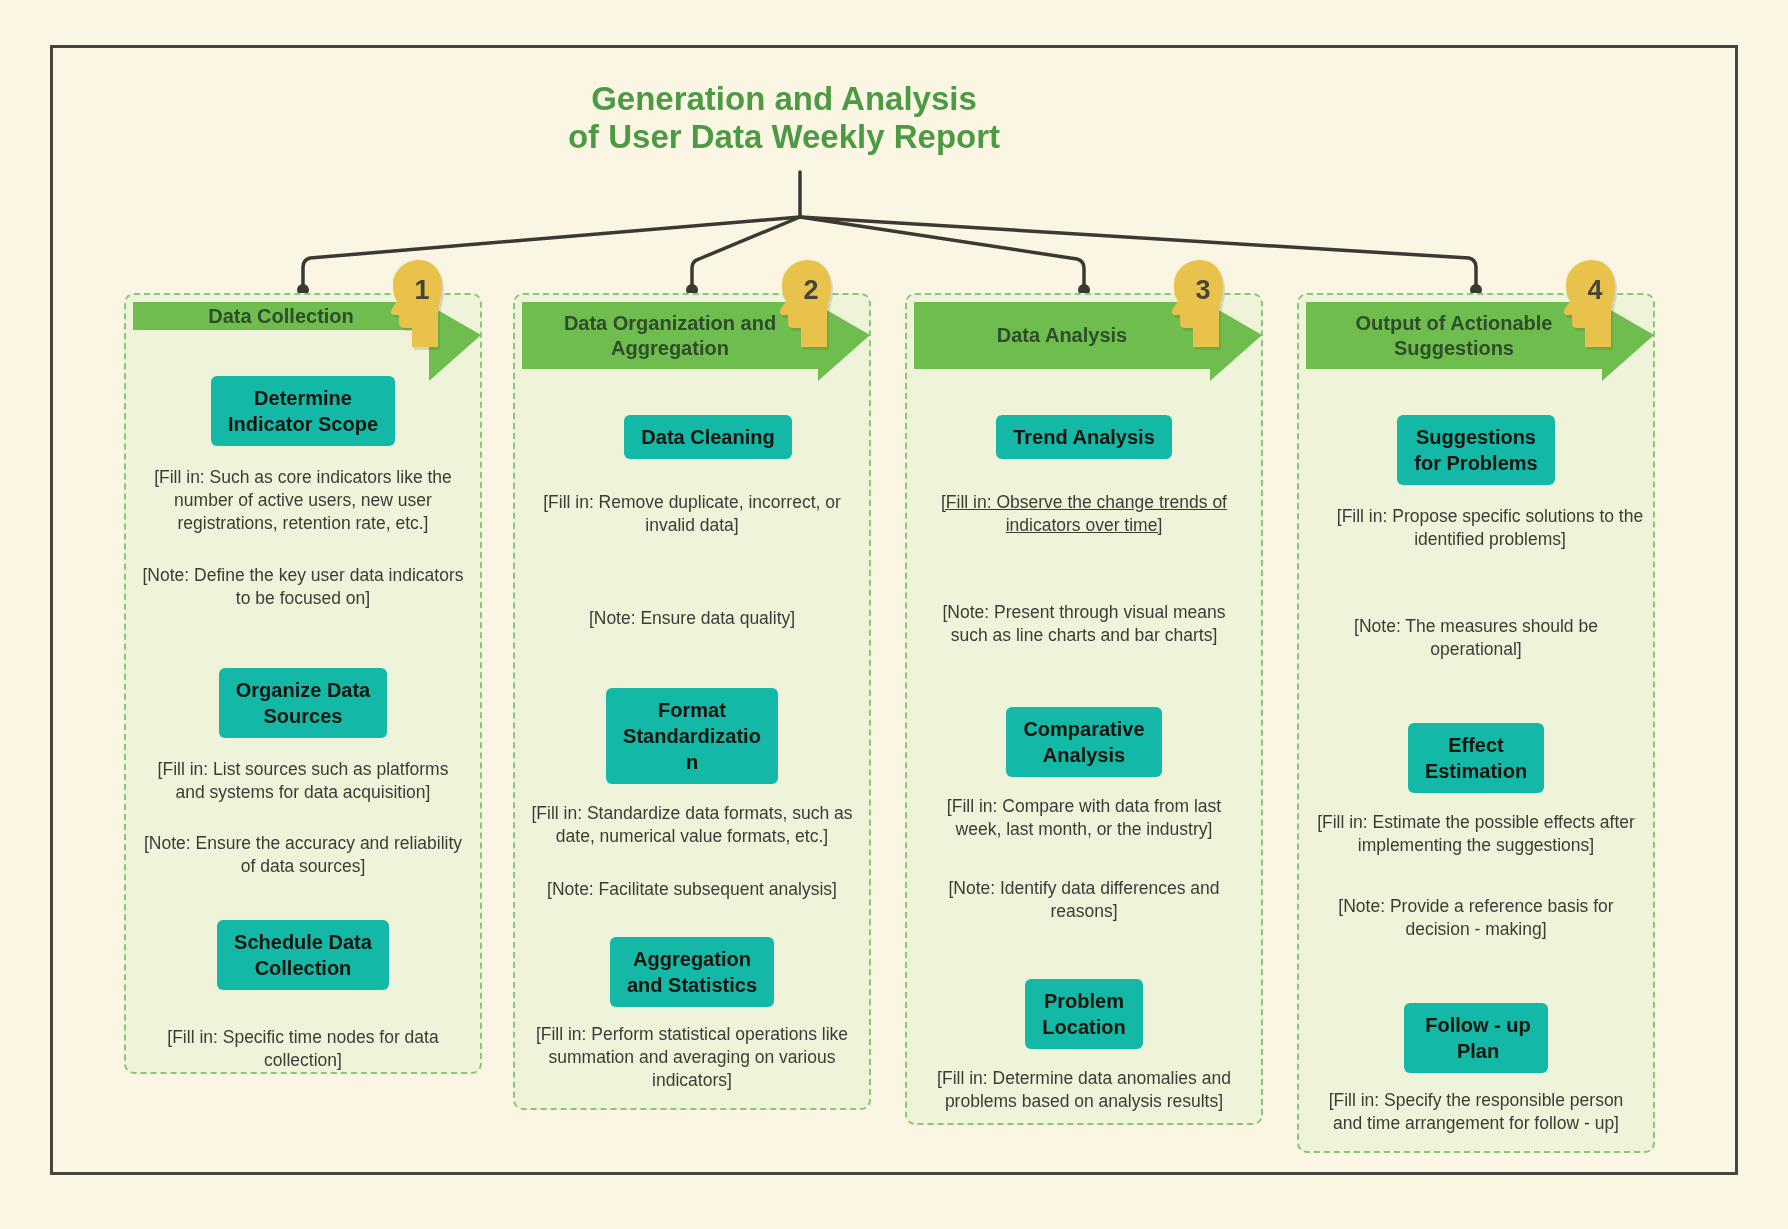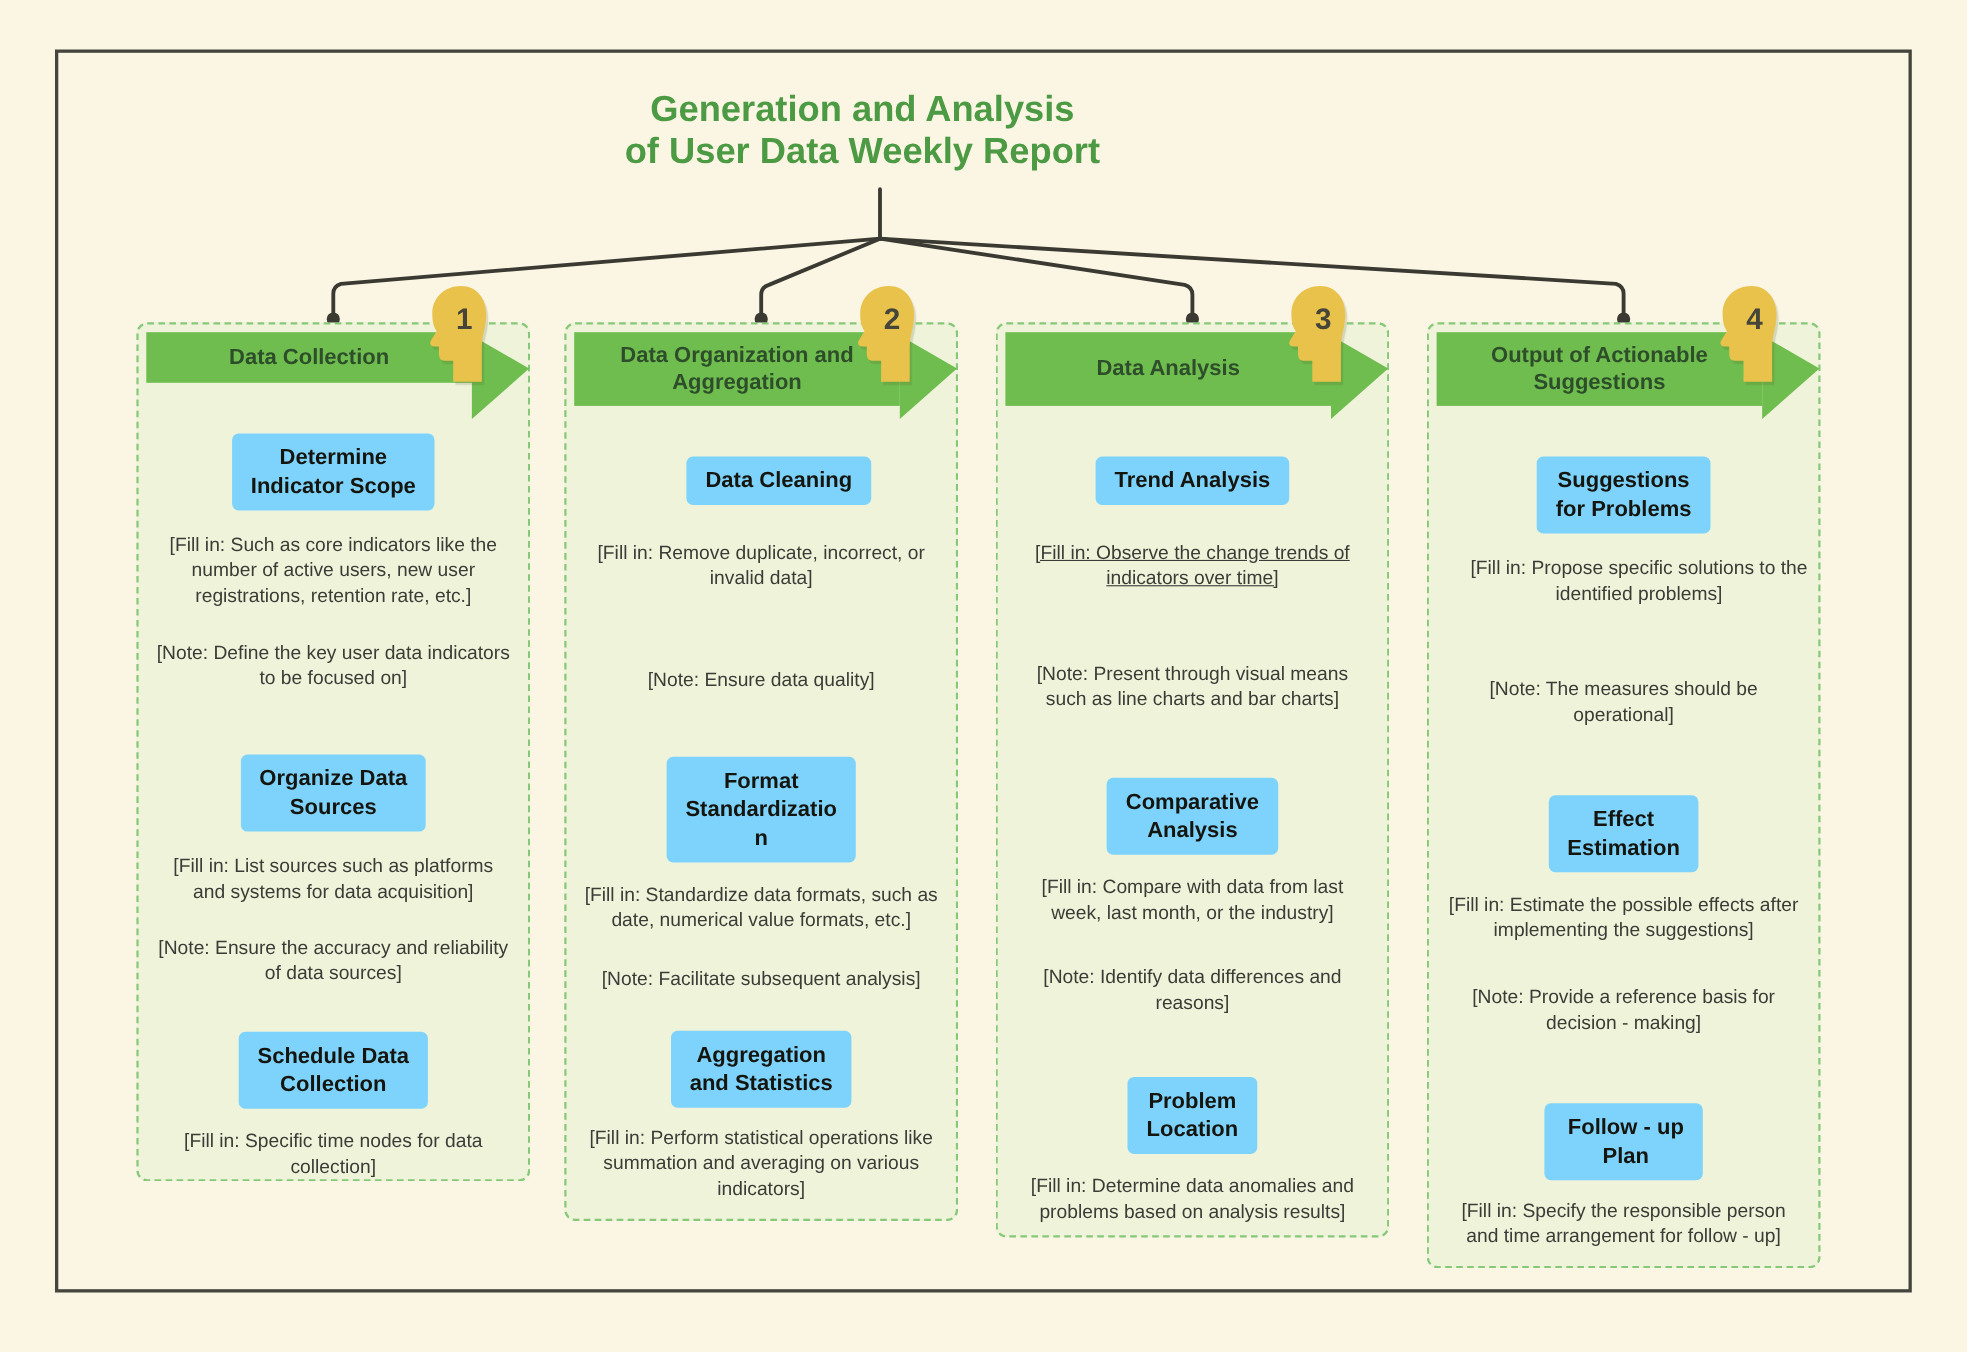--- a/index.html
+++ b/index.html
@@ -59,21 +59,21 @@
     width:62px; height:92px;
     z-index:2;
     filter:drop-shadow(2px 3px 0 rgba(90,90,40,0.18));
   }
   .badge text {
     font-family:"Liberation Sans", sans-serif;
     font-size:27px; font-weight:bold; fill:#45453a;
     text-anchor:middle;
   }
   .nodebox {
-    background:#7dd3fc;
+    background:#14b8a6;
     border-radius:6px;
     padding:9px 17px;
     font-size:20px; font-weight:bold; color:#15150f;
     text-align:center; line-height:26px;
     white-space:pre-line;
   }
   .para {
     width:322px;
     font-size:17.5px; color:#3c3c37;
     text-align:center; line-height:23px;
@@ -114,21 +114,21 @@
   <div class="nodebox" style="margin-top:46px;">Determine
 Indicator Scope</div>
   <div class="para" style="margin-top:20px;">[Fill in: Such as core indicators like the number of active users, new user registrations, retention rate, etc.]</div>
   <div class="para" style="margin-top:29px;">[Note: Define the key user data indicators to be focused on]</div>
   <div class="nodebox" style="margin-top:58px;">Organize Data
 Sources</div>
   <div class="para" style="margin-top:20px;">[Fill in: List sources such as platforms and systems for data acquisition]</div>
   <div class="para" style="margin-top:28px;">[Note: Ensure the accuracy and reliability of data sources]</div>
   <div class="nodebox" style="margin-top:42px;">Schedule Data
 Collection</div>
-  <div class="para" style="margin-top:18px;">[Fill in: Specific time nodes for data collection]</div>
+  <div class="para" style="margin-top:36px;">[Fill in: Specific time nodes for data collection]</div>
 </div>
 
 <div class="column" style="left:513px; height:817px;">
   <div class="banner">
     <span>Data Organization and
 Aggregation</span>
     <svg class="badge" viewBox="0 0 62 92">
       <path fill="#e9c24b" d="M 34 3 C 49 3 57 15 57 29 C 57 41 53 48 53 58 L 53 90 L 27 90 L 27 71 L 19 71 C 15 71 14 68 14 64 L 14 58 L 10 58 C 6 58 5 55 7 52 L 12 44 C 9 40 8 35 8 28 C 8 13 20 3 34 3 Z"></path>
       <text x="37" y="42">2</text>
     </svg>

